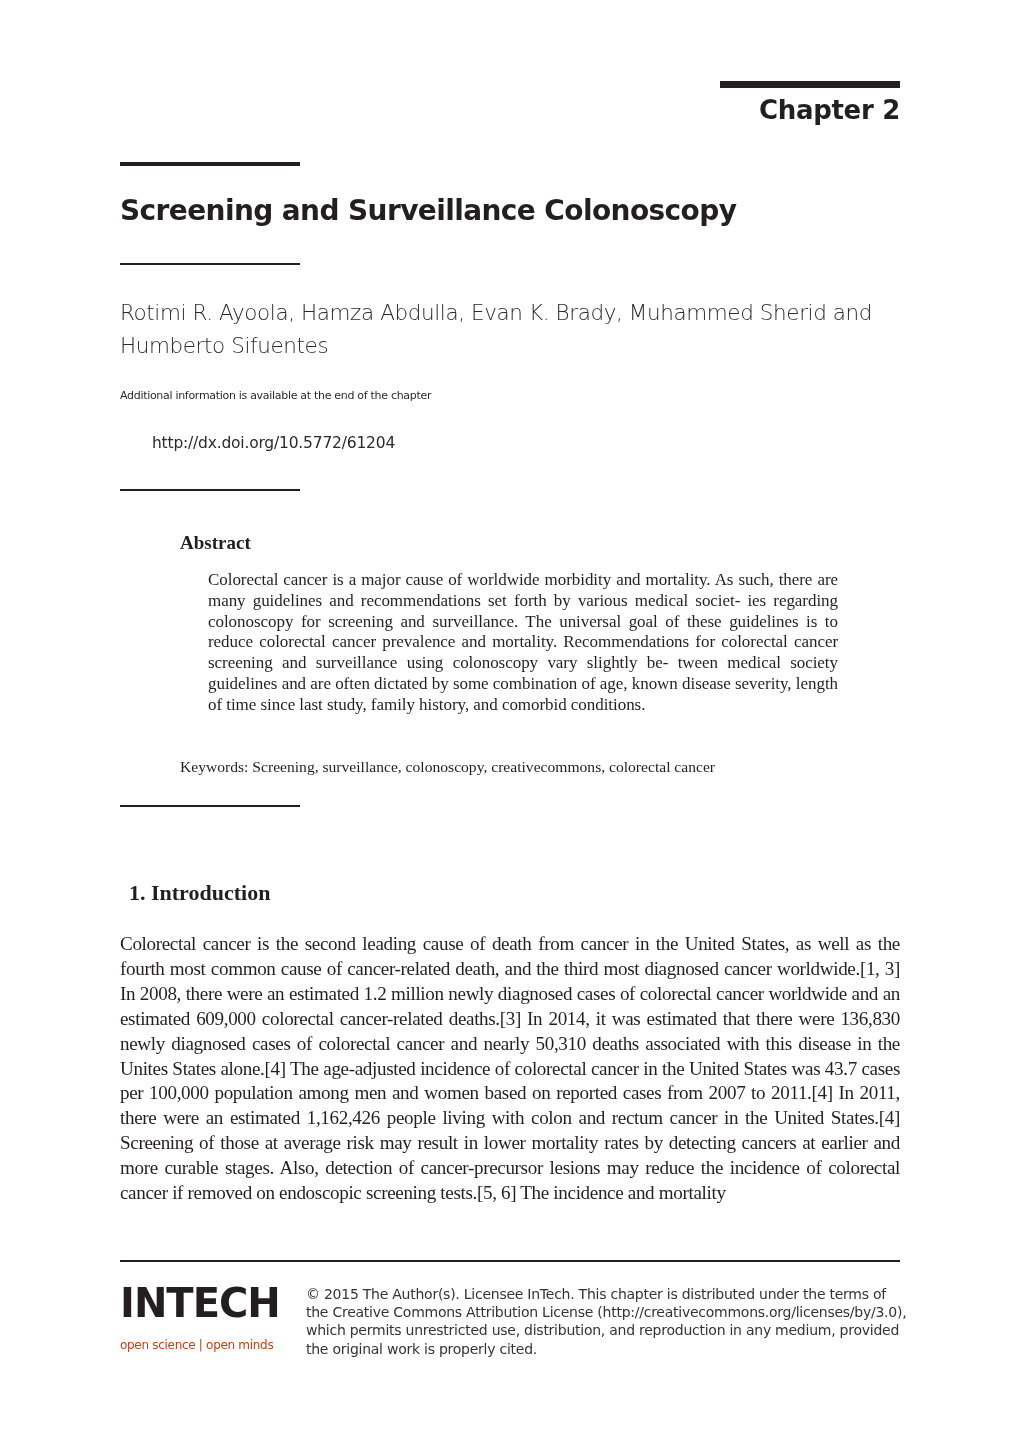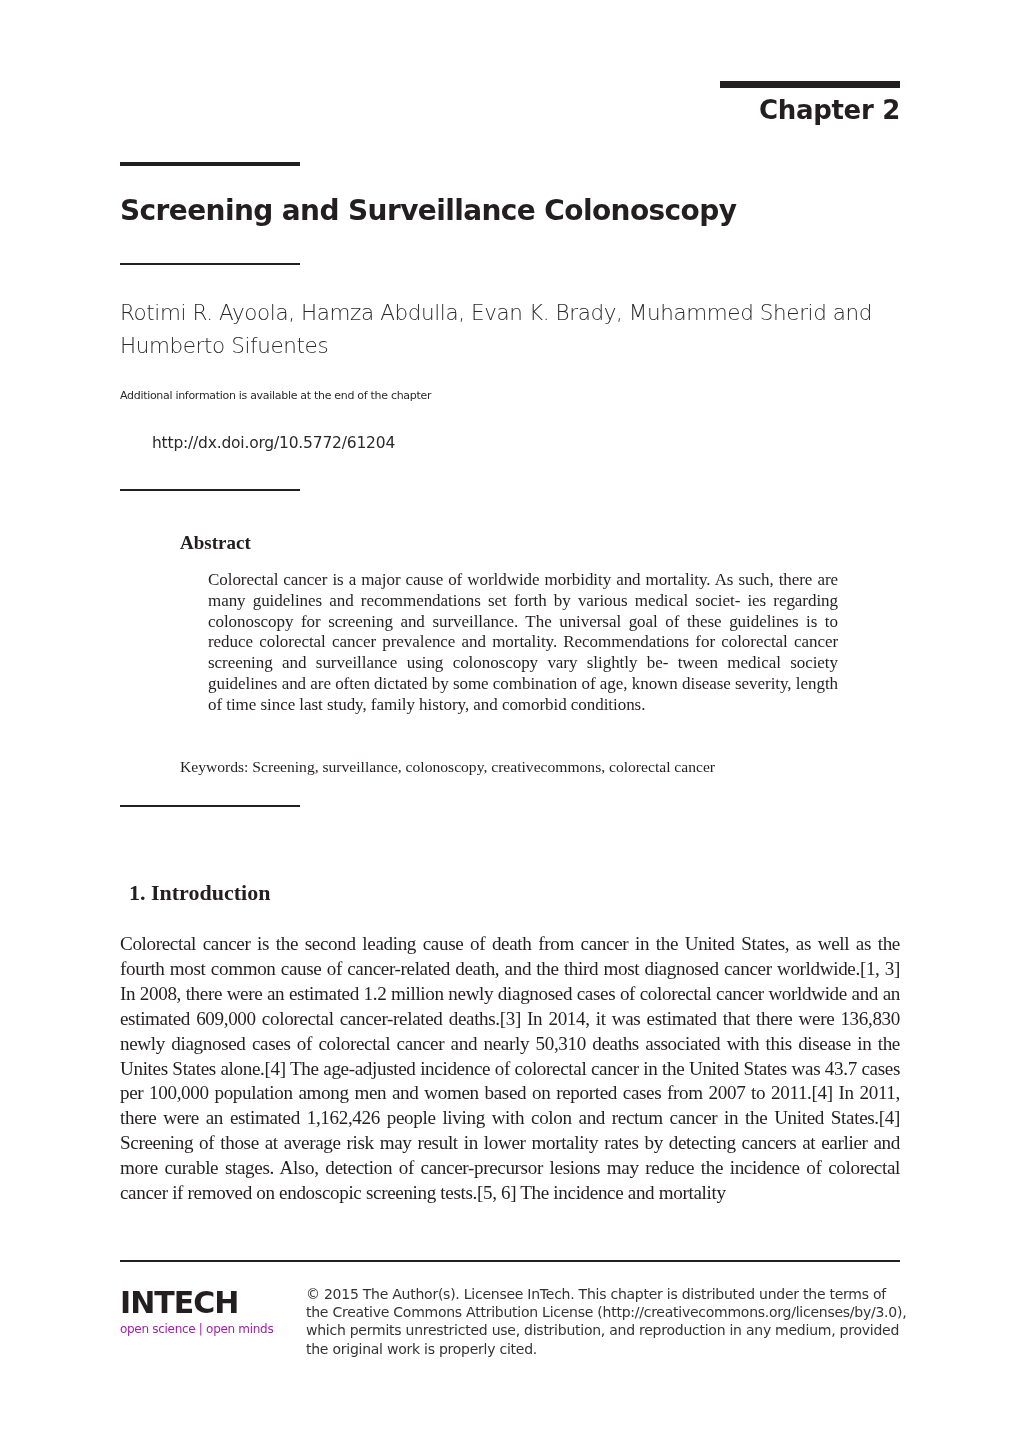--- a/index.html
+++ b/index.html
@@ -25,22 +25,22 @@
     #abstract-body { left: 180px; top: 570px; width: 630px; font-size: 17px; line-height: 20.8px; text-align: justify; letter-spacing: -0.05px; margin-left: 28px; }
     #keywords { left: 180px; top: 758px; width: 660px; font-size: 15.6px; white-space: nowrap; }
     #keywords b { font-weight: normal; }
     #abstract-rule { left: 120px; top: 805px; width: 180px; height: 2px; }
 
     #intro-heading { left: 120px; top: 871px; font-size: 22px; font-weight: bold; }
     #intro-body { left: 120px; top: 932px; width: 780px; font-size: 19.1px; line-height: 24.9px; text-align: justify; letter-spacing: -0.35px; }
 
     #footer-rule { left: 120px; top: 1260px; width: 780px; height: 1.5px; }
     #publisher-logo { left: 120px; top: 1286px; width: 130px; }
-    #logo-word { font-size: 30px; font-weight: bold; letter-spacing: -1px; line-height: 34px; color: #231f20; }
-    #logo-tagline { font-size: 12px; color: #a21caf; letter-spacing: -0.3px; margin-top: 2px; white-space: nowrap; }
+    #logo-word { font-size: 40px; font-weight: bold; letter-spacing: -1px; line-height: 34px; color: #231f20; }
+    #logo-tagline { font-size: 12px; color: #c2410c; letter-spacing: -0.3px; margin-top: 18px; white-space: nowrap; }
     #license { left: 306px; top: 1285px; width: 602px; font-size: 14px; line-height: 18.2px; color: #333; letter-spacing: -0.25px; }
   </style>
 </head>
 <body>
 
 <div id="chapter-rule-top" class="rule"></div>
 <div id="chapter-label" class="abs sans">Chapter 2</div>
 
 <div id="title-rule-top" class="rule"></div>
 <h1 id="title" class="abs sans" style="margin:0">Screening and Surveillance Colonoscopy</h1>

